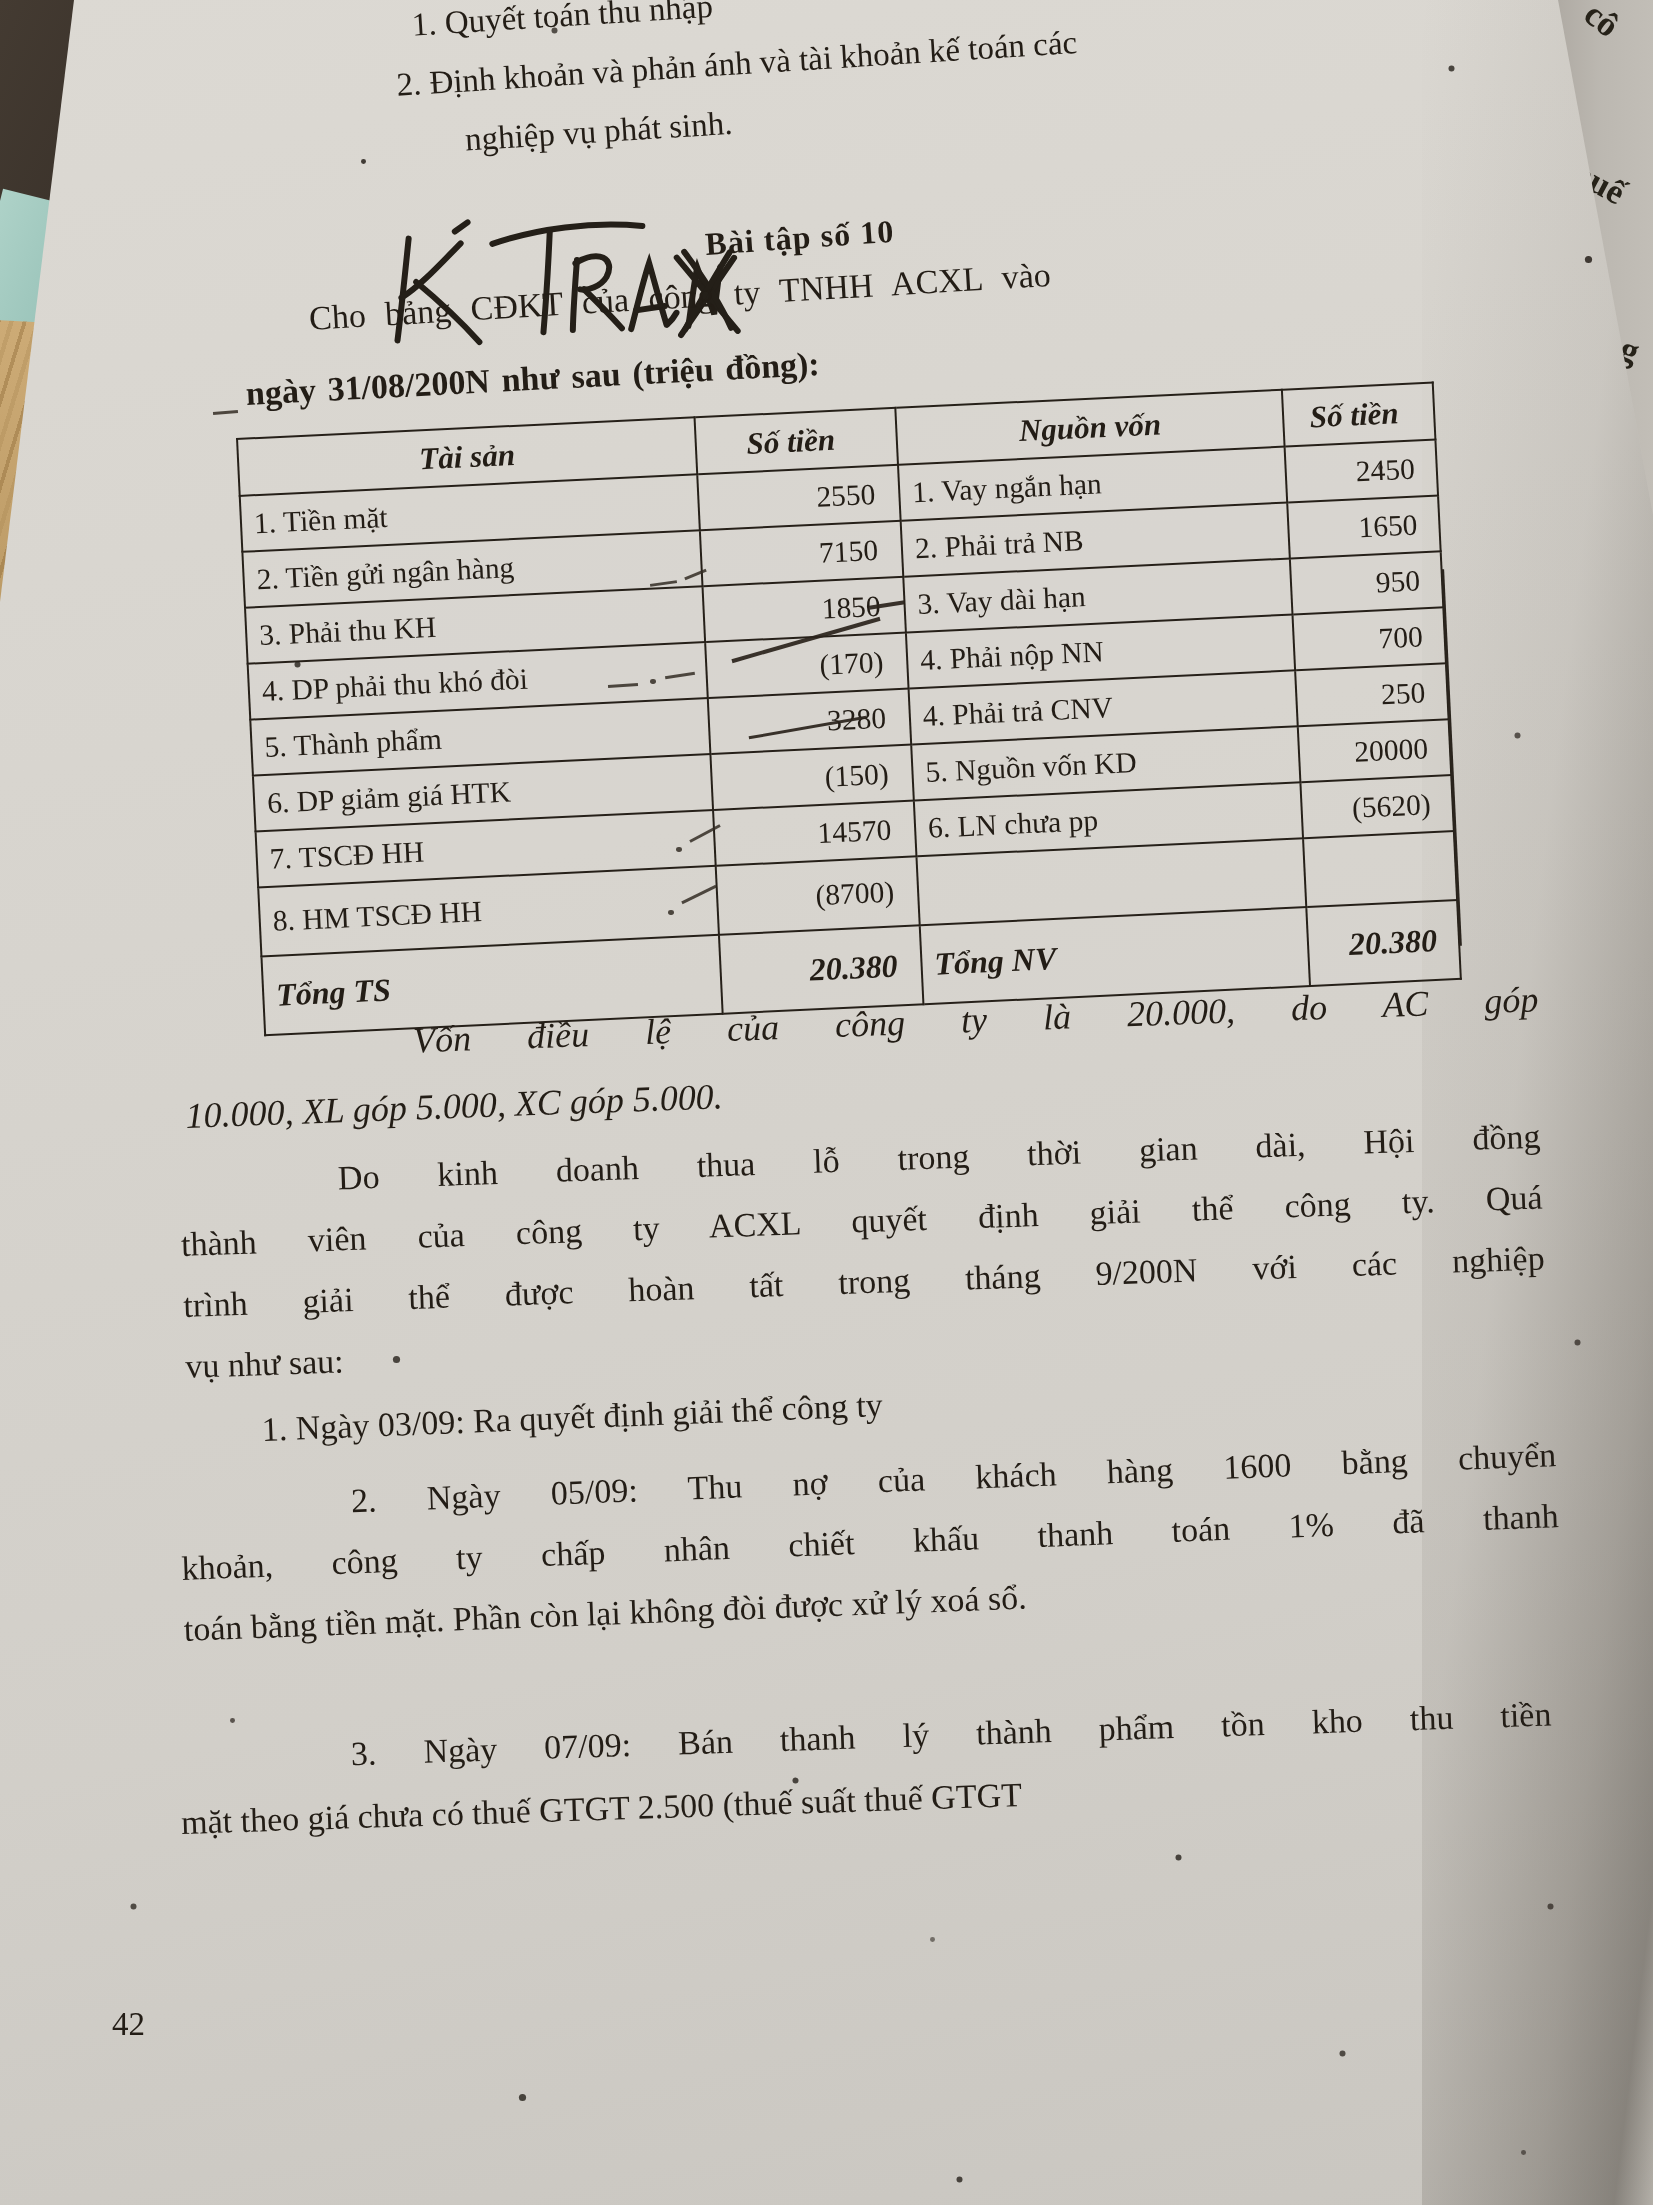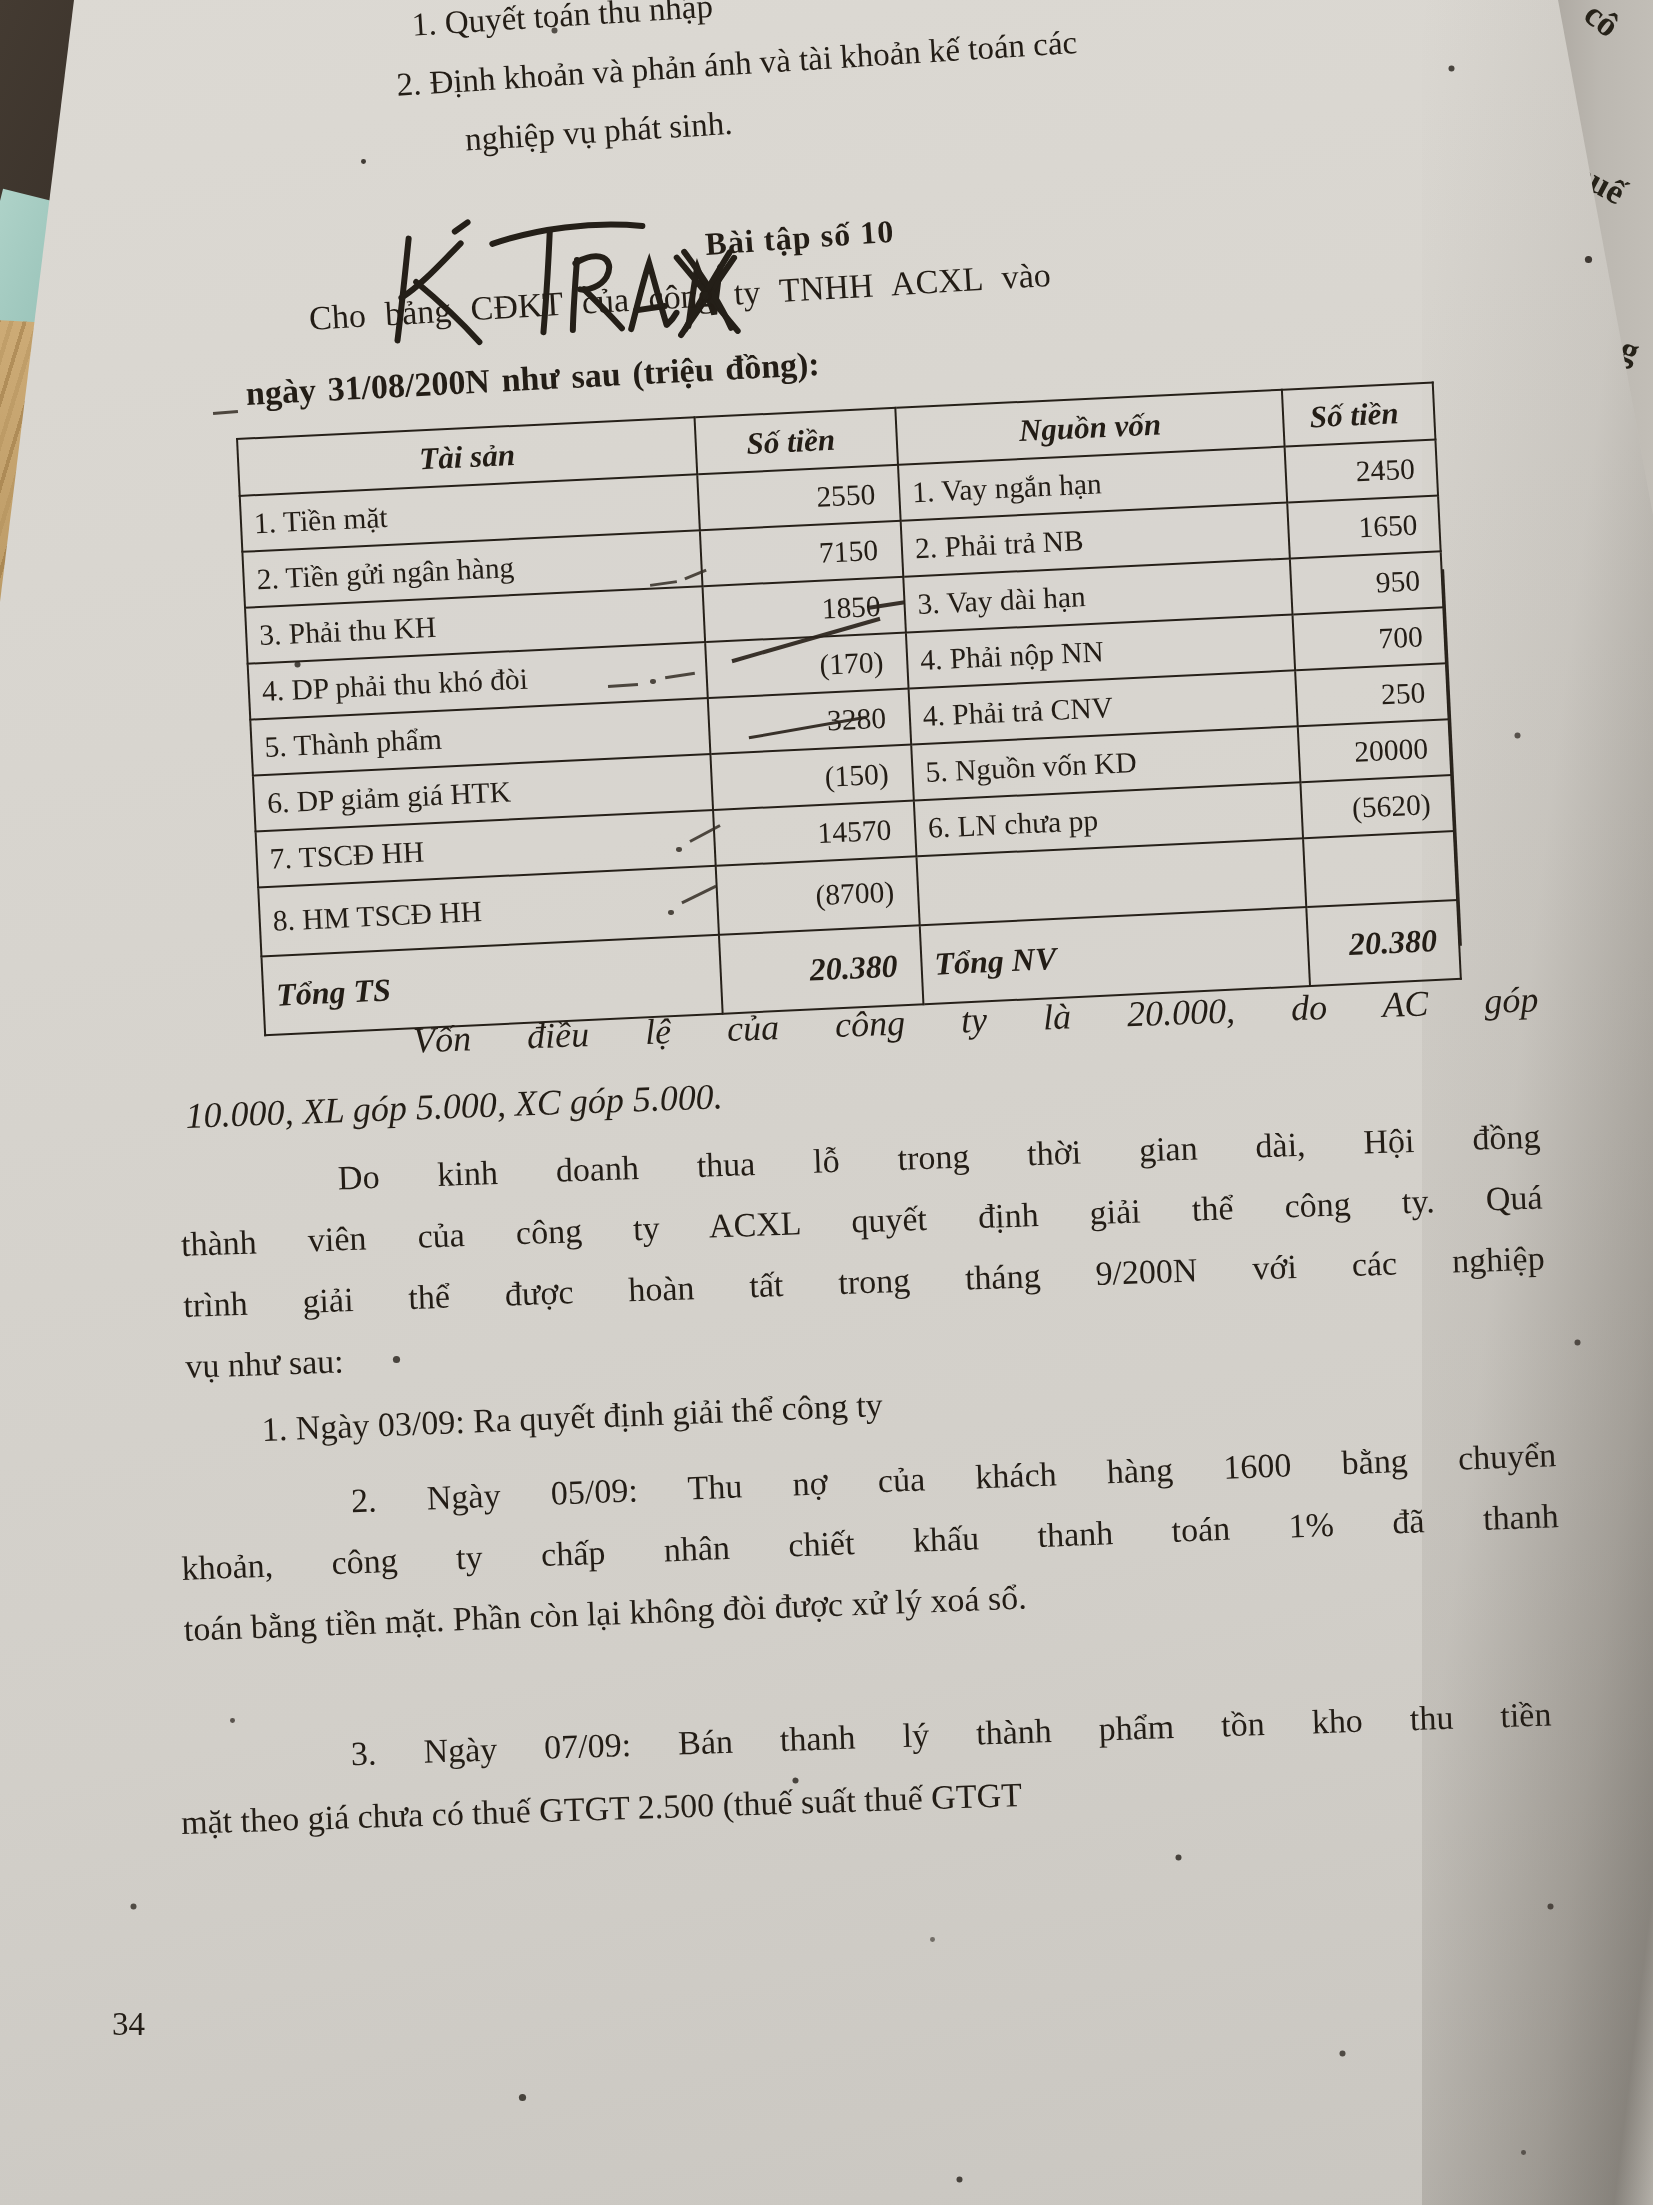--- a/index.html
+++ b/index.html
@@ -244,18 +244,18 @@
     <div class="abs ev2 ink">
       <div class="jline first">2. Ngày 05/09: Thu nợ của khách hàng 1600 bằng chuyển</div>
       <div class="jline">khoản, công ty chấp nhân chiết khấu thanh toán 1% đã thanh</div>
       <div class="jline last">toán bằng tiền mặt. Phần còn lại không đòi được xử lý xoá sổ.</div>
     </div>
     <div class="abs ev3 ink">
       <div class="jline first">3. Ngày 07/09: Bán thanh lý thành phẩm tồn kho thu tiền</div>
       <div class="jline last">mặt theo giá chưa có thuế GTGT 2.500 (thuế suất thuế GTGT</div>
     </div>
 
-    <div class="abs pagenum ink">34</div>
+    <div class="abs pagenum ink">42</div>
 
     <div class="specks"></div>
   </div>
 </div>
 
 
 </body></html>

